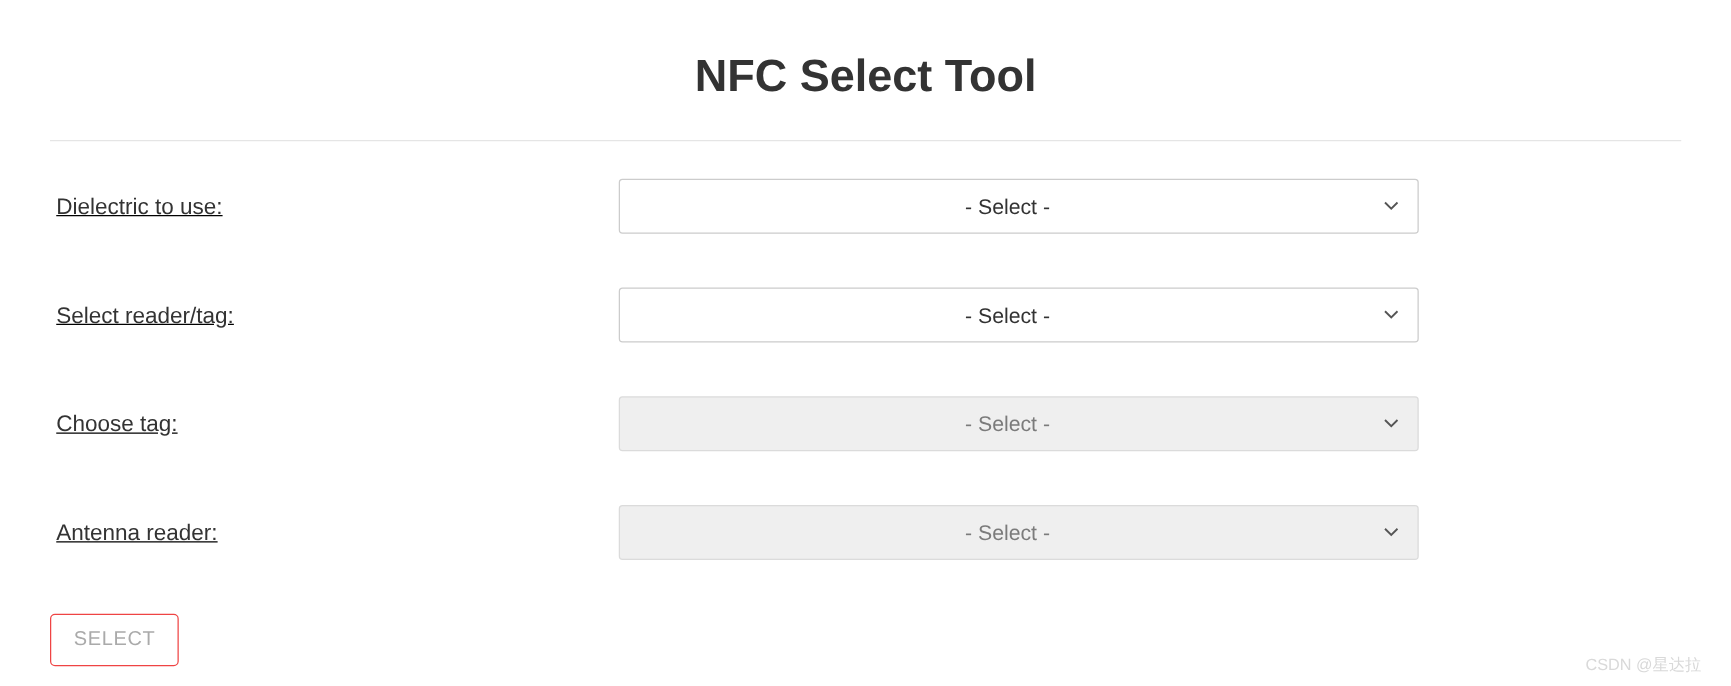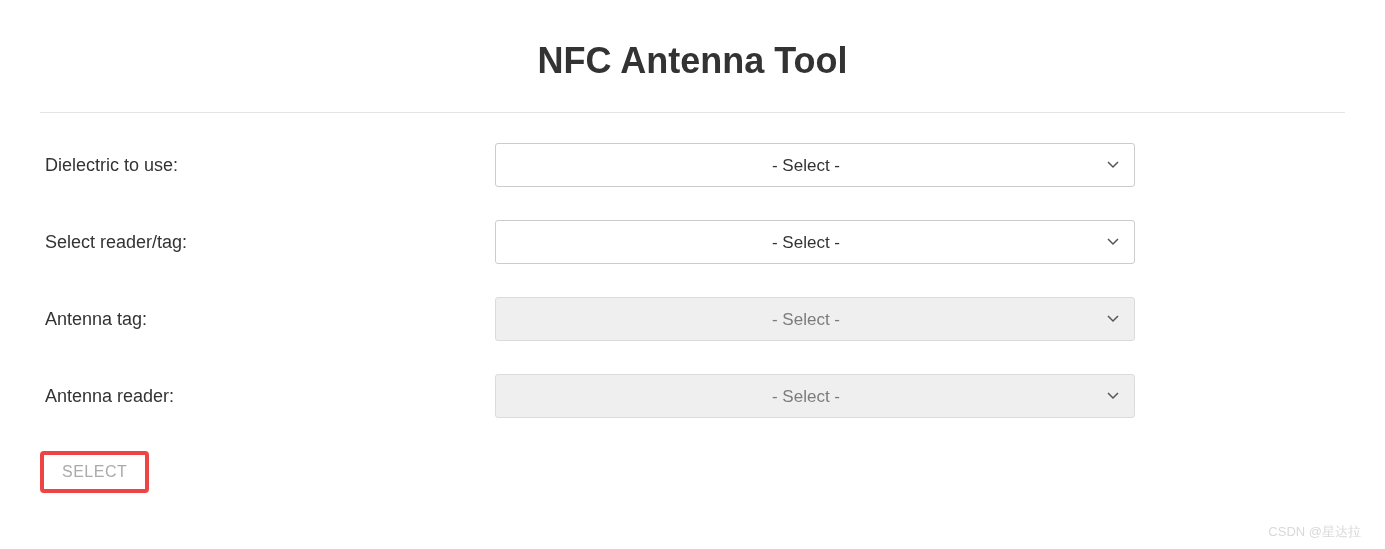--- a/index.html
+++ b/index.html
@@ -24,21 +24,22 @@
       margin-bottom: 30px;
     }
     .divider {
       border: none;
       border-top: 1px solid #e5e5e5;
       margin-bottom: 30px;
     }
     .form-row {
       display: flex;
       align-items: center;
-      margin-bottom: 33px;
+      margin-bottom: 43px;
+      text-decoration: underline;
     }
     .form-label {
       width: 455px;
       padding-left: 5px;
       font-size: 18px;
       color: #333333;
     }
     .select-wrap {
       flex: 1;
       max-width: 640px;
@@ -76,42 +77,42 @@
       display: flex;
       gap: 10px;
       margin-top: 0px;
     }
     .btn {
       height: 42px;
       padding: 0 18px;
       font-size: 16px;
       letter-spacing: 0.5px;
       background: #ffffff;
-      border: 4px solid #ef4444;
+      border: 1px solid #ef4444;
       border-radius: 4px;
       cursor: pointer;
       color: #333333;
     }
     .btn.disabled {
       color: #aaaaaa;
       cursor: not-allowed;
     }
     .watermark {
       position: absolute;
       bottom: 8px;
       right: 24px;
       font-size: 13px;
       color: #d9d9d9;
       font-family: Arial, sans-serif;
     }
   </style>
 </head>
 <body>
 
-<h1 class="title">NFC Antenna Tool</h1>
+<h1 class="title">NFC Select Tool</h1>
 
 <hr class="divider">
 
 <div class="form-row">
   <div class="form-label">Dielectric to use:</div>
   <div class="select-wrap">
     <select class="form-select">
       <option>- Select -</option>
     </select>
     <svg class="select-chevron" viewBox="0 0 12 8">
@@ -126,21 +127,21 @@
     <select class="form-select">
       <option>- Select -</option>
     </select>
     <svg class="select-chevron" viewBox="0 0 12 8">
         <path d="M1 1 L6 6 L11 1" stroke="#555" stroke-width="1.5" fill="none"></path>
       </svg>
   </div>
 </div>
 
 <div class="form-row">
-  <div class="form-label">Antenna tag:</div>
+  <div class="form-label">Choose tag:</div>
   <div class="select-wrap">
     <select class="form-select disabled" disabled="">
       <option>- Select -</option>
     </select>
     <svg class="select-chevron" viewBox="0 0 12 8">
         <path d="M1 1 L6 6 L11 1" stroke="#555" stroke-width="1.5" fill="none"></path>
       </svg>
   </div>
 </div>
 

